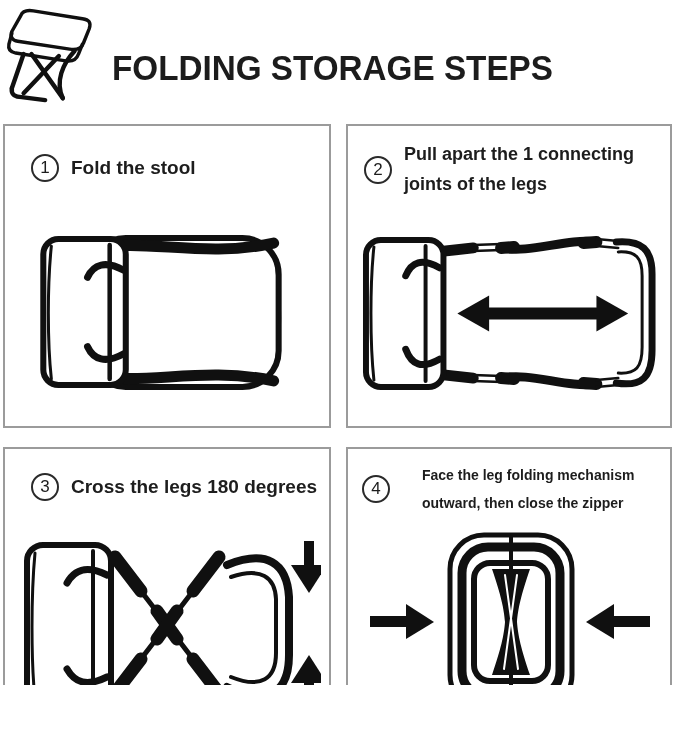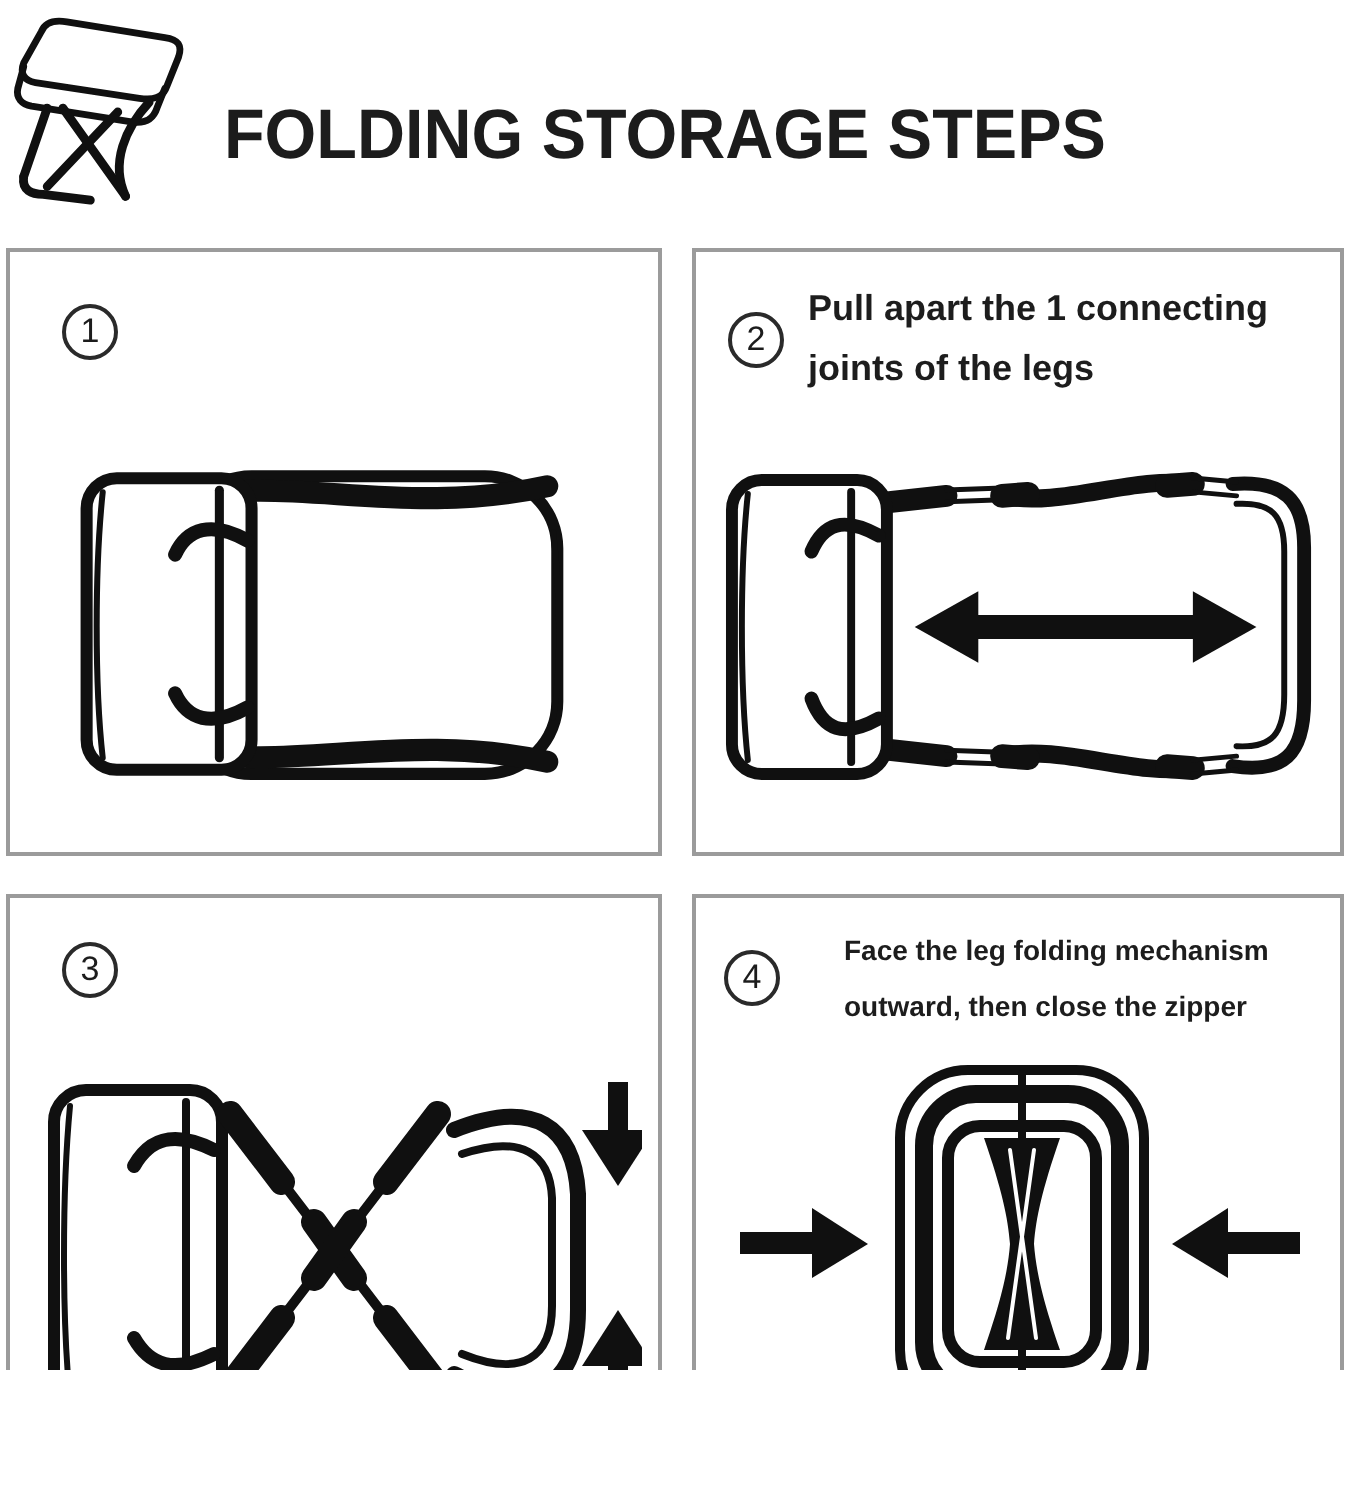--- a/index.html
+++ b/index.html
@@ -54,20 +54,21 @@
     <path d="M8,87 C7,94 12,96 18,96 L42,99" stroke-width="4.5"></path>
     <path d="M56,54 L20,92" stroke-width="4.5"></path>
     <path d="M28,52 L60,97" stroke-width="4.5"></path>
     <path d="M72,49 C60,62 52,80 60,97" stroke-width="4.5"></path>
   </svg>
   <h1 class="hdr-title">FOLDING STORAGE STEPS</h1>
 
   <section class="panel p1">
     <div class="step-head">
       <span class="badge">1</span>
+      <span class="step-label">Fold the stool</span>
     </div>
     <svg class="art" viewBox="0 0 250 175" fill="none" stroke="#101010" stroke-linecap="round" stroke-linejoin="round">
       <rect x="50" y="14" width="188" height="148" rx="36" stroke-width="6"></rect>
       <path d="M236,42 C240,80 240,110 236,134" stroke-width="3"></path>
       <path d="M52,26 C100,12 160,35 233,19" stroke-width="11"></path>
       <path d="M52,149 C100,163 160,140 233,156" stroke-width="11"></path>
       <rect x="4" y="15" width="82" height="145" rx="15" fill="#ffffff" stroke-width="6"></rect>
       <path d="M12,22 C8,60 8,118 12,154" stroke-width="3"></path>
       <path d="M70,21 L70,154" stroke-width="4.5"></path>
       <path d="M84,46 C66,36 54,40 48,53" stroke-width="7"></path>
@@ -113,20 +114,21 @@
         <path d="M124,88 L236,88" stroke-width="12"></path>
         <polygon points="96,88 128,70 128,106" fill="#101010" stroke="none"></polygon>
         <polygon points="268,88 236,70 236,106" fill="#101010" stroke="none"></polygon>
       </g>
     </svg>
   </section>
 
   <section class="panel p3">
     <div class="step-head">
       <span class="badge">3</span>
+      <span class="step-label">Cross the legs 180 degrees</span>
     </div>
     <svg class="art" viewBox="0 0 300 186" fill="none" stroke="#101010" stroke-linecap="round" stroke-linejoin="round">
 
       <rect x="6" y="10" width="84" height="162" rx="16" fill="#ffffff" stroke-width="6"></rect>
       <path d="M14,18 C10,60 10,126 14,164" stroke-width="3"></path>
       <path d="M72,16 L72,166" stroke-width="4"></path>
       <path d="M86,40 C66,30 54,34 46,48" stroke-width="7"></path>
       <path d="M86,142 C66,152 54,148 46,134" stroke-width="7"></path>
 
       <path d="M94,22 L198,158" stroke-width="5"></path>

